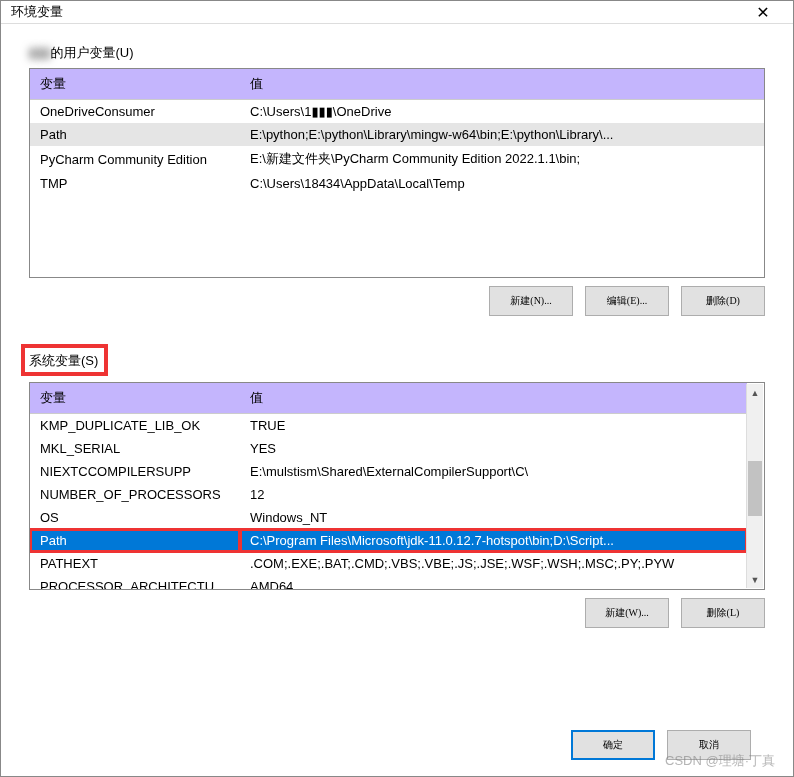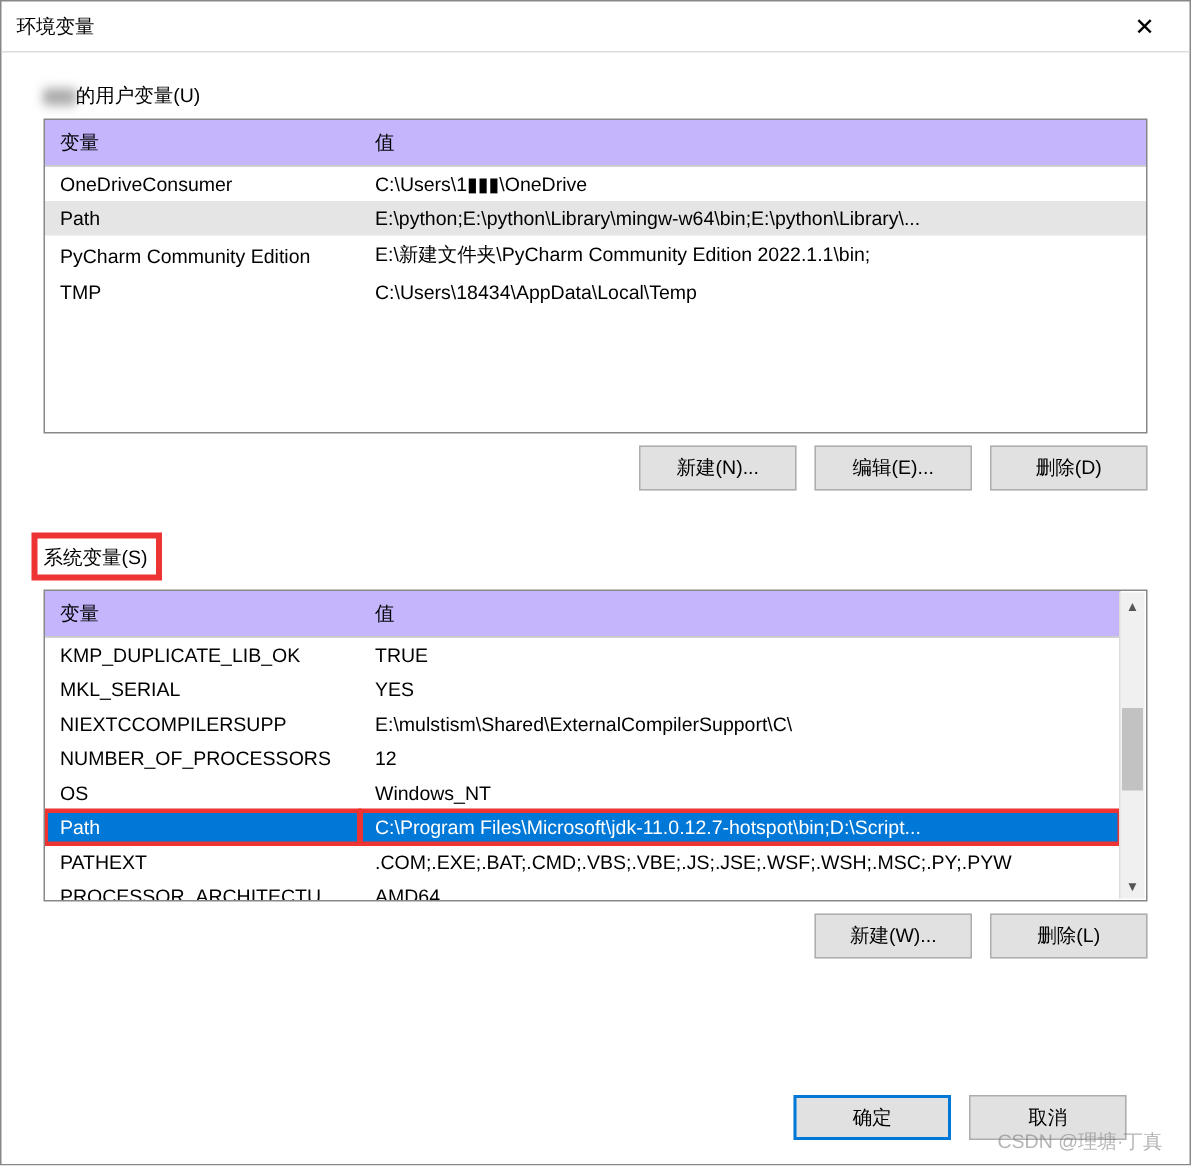--- a/index.html
+++ b/index.html
@@ -13,21 +13,21 @@
   .window {
     width: 794px;
     height: 777px;
     border: 1px solid #888;
     background: #fff;
     display: flex;
     flex-direction: column;
     position: relative;
   }
   .titlebar {
-    height: 34px;
+    height: 23px;
     display: flex;
     align-items: center;
     padding: 0 10px;
     border-bottom: 1px solid #ddd;
   }
   .titlebar .title {
     flex: 1;
     font-size: 13px;
   }
   .close-btn {
@@ -131,26 +131,26 @@
     height: 55px;
     background: #c2c2c2;
   }
   .button-row {
     display: flex;
     justify-content: flex-end;
     gap: 12px;
     margin-bottom: 28px;
   }
   .button-row button, .footer button {
-    width: 105px;
+    width: 84px;
     height: 30px;
     background: #e1e1e1;
     border: 1px solid #adadad;
-    font-family: Liberation Sans, sans-serif;
-    font-size: 13px;
+    font-family: Liberation Serif, serif;
+    font-size: 10px;
     cursor: pointer;
   }
   .footer {
     display: flex;
     justify-content: flex-end;
     gap: 12px;
     padding: 0 14px 6px 0;
   }
   .footer button.primary {
     border: 2px solid #0078d7;

